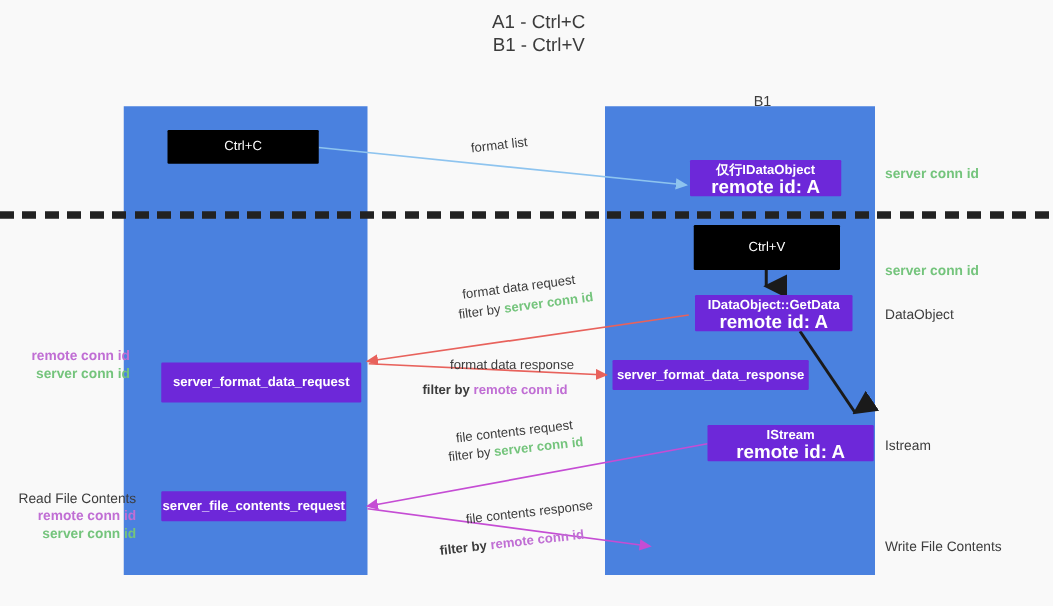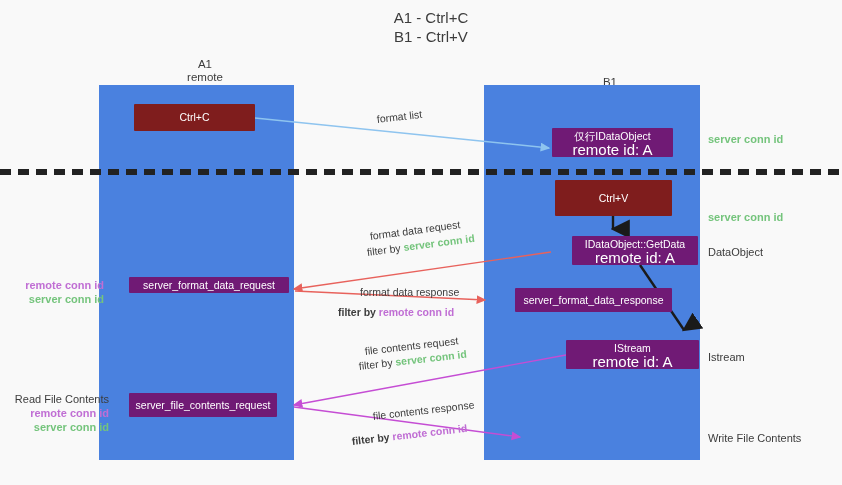--- a/index.html
+++ b/index.html
@@ -37,31 +37,31 @@
 
   
   .box{
     box-sizing:border-box;
     display:flex;flex-direction:column;
     align-items:center;justify-content:center;
     color:#ffffff;text-align:center;
     font-size:10.5px;line-height:13px;
     border-radius:1px;
   }
-  .green{background:#7f1d1d;}
-  .orange{background:#701a75;}
+  .green{background:#000000;}
+  .orange{background:#6d28d9;font-weight:bold;}
   .box .l2{font-size:15px;}
 
   #box-ctrlc{left:134px;top:104px;width:121px;height:27px;}
   #box-idataobject{left:552px;top:128px;width:121px;height:29px;}
   #box-ctrlv{left:555px;top:180px;width:117px;height:36px;}
-  #box-getdata{left:572px;top:236px;width:126px;height:29px;}
+  #box-getdata{left:556px;top:236px;width:126px;height:29px;}
   #box-istream{left:566px;top:340px;width:133px;height:29px;}
-  #box-fmt-req{left:129px;top:277px;width:160px;height:16px;}
-  #box-fmt-resp{left:515px;top:288px;width:157px;height:24px;}
+  #box-fmt-req{left:129px;top:290px;width:160px;height:32px;}
+  #box-fmt-resp{left:490px;top:288px;width:157px;height:24px;}
   #box-file-req{left:129px;top:393px;width:148px;height:24px;}
   #box-file-resp{left:524px;top:426px;width:160px;height:24px;}
 
   
   #dashsep{
     left:0px;top:169px;width:842px;height:6px;
     background:repeating-linear-gradient(to right,
       #222 0px,#222 11px, transparent 11px, transparent 18px);
   }
 
@@ -102,24 +102,20 @@
 </head>
 <body>
 
 <div id="stage">
 
   <div class="abs" id="title">
     <div>A1 - Ctrl+C</div>
     <div>B1 - Ctrl+V</div>
   </div>
 
-  <div class="abs col-head" id="head-a1">
-    <div>A1</div>
-    <div>remote</div>
-  </div>
   <div class="abs col-head" id="head-b1">
     <div>B1</div>
   </div>
 
   <div class="abs lane" id="lane-a1"></div>
   <div class="abs lane" id="lane-b1"></div>
 
   <svg id="wires">
     <defs>
       <marker id="ah-blue" markerWidth="7" markerHeight="7" refX="6" refY="3.2" orient="auto">

